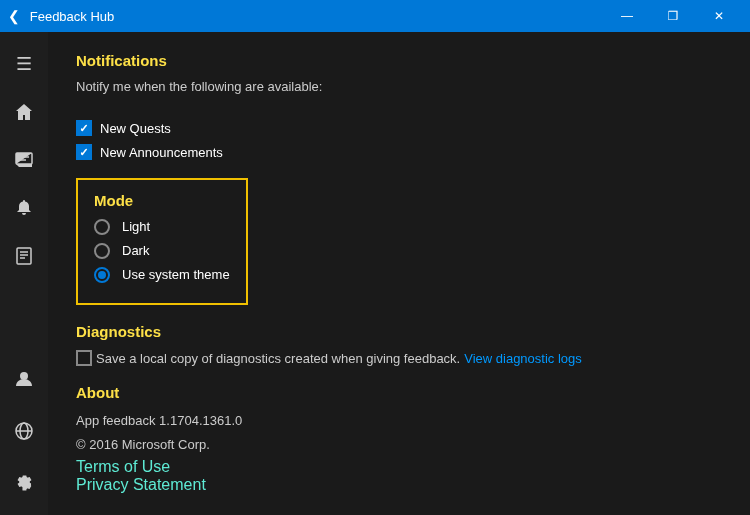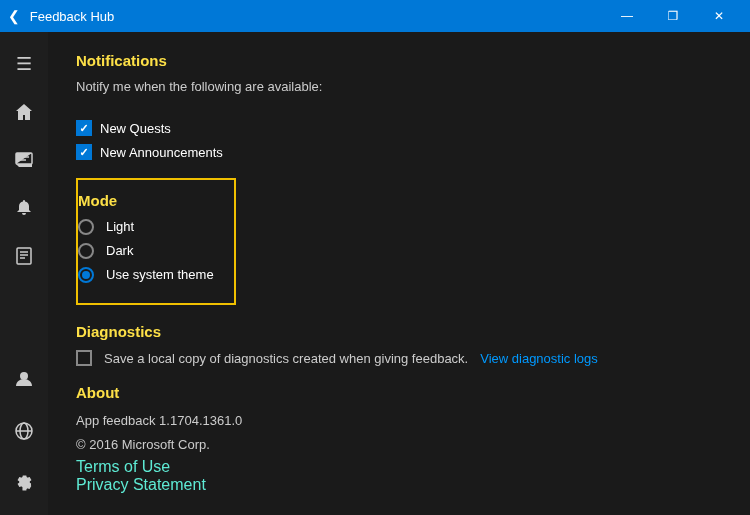--- a/index.html
+++ b/index.html
@@ -144,21 +144,21 @@
       line-height: 1;
     }
     .checkbox-label {
       font-size: 13px;
       color: #ffffff;
     }
 
     
     .mode-box {
       border: 2px solid #f0c000;
-      padding: 12px 0;
+      padding: 12px 16px;
       display: inline-block;
       margin-bottom: 18px;
       min-width: 160px;
     }
     .mode-box .section-title {
       margin-bottom: 10px;
     }
 
     
     .radio-row {
@@ -200,21 +200,21 @@
     }
     .diagnostics-link {
       font-size: 13px;
       color: #0099ff;
       text-decoration: none;
       cursor: pointer;
     }
     .diagnostics-row {
       display: flex;
       align-items: center;
-      gap: 12px;
+      gap: 4px;
       margin-bottom: 18px;
       flex-wrap: wrap;
     }
 
     
     .about-text {
       font-size: 13px;
       color: #cccccc;
       margin-bottom: 4px;
       line-height: 1.5;

